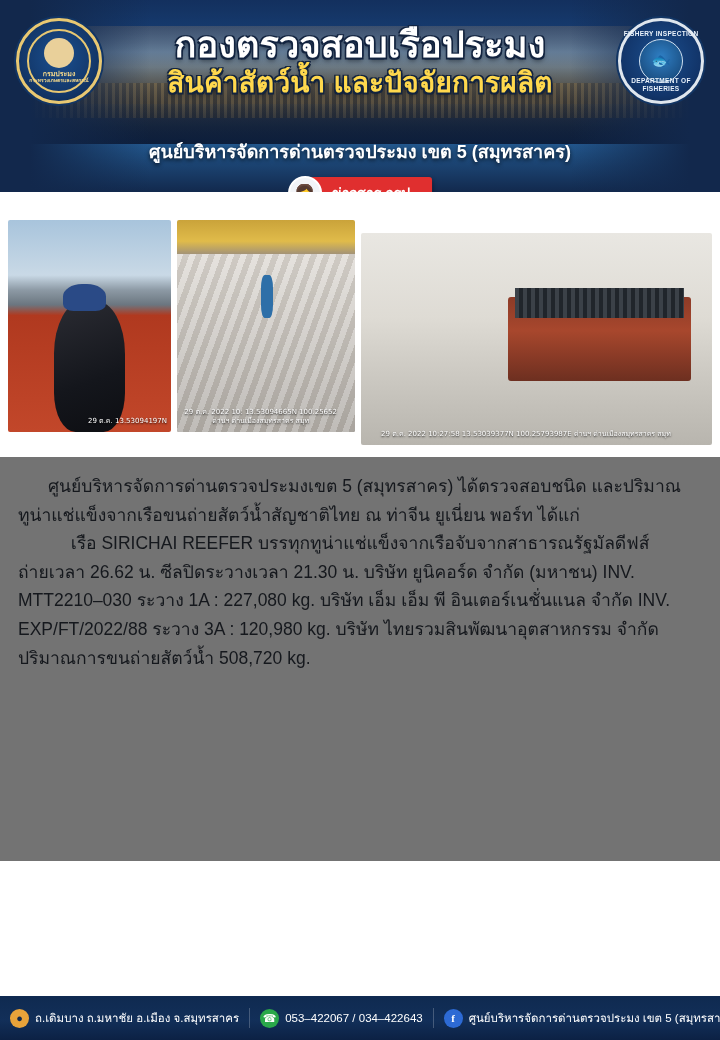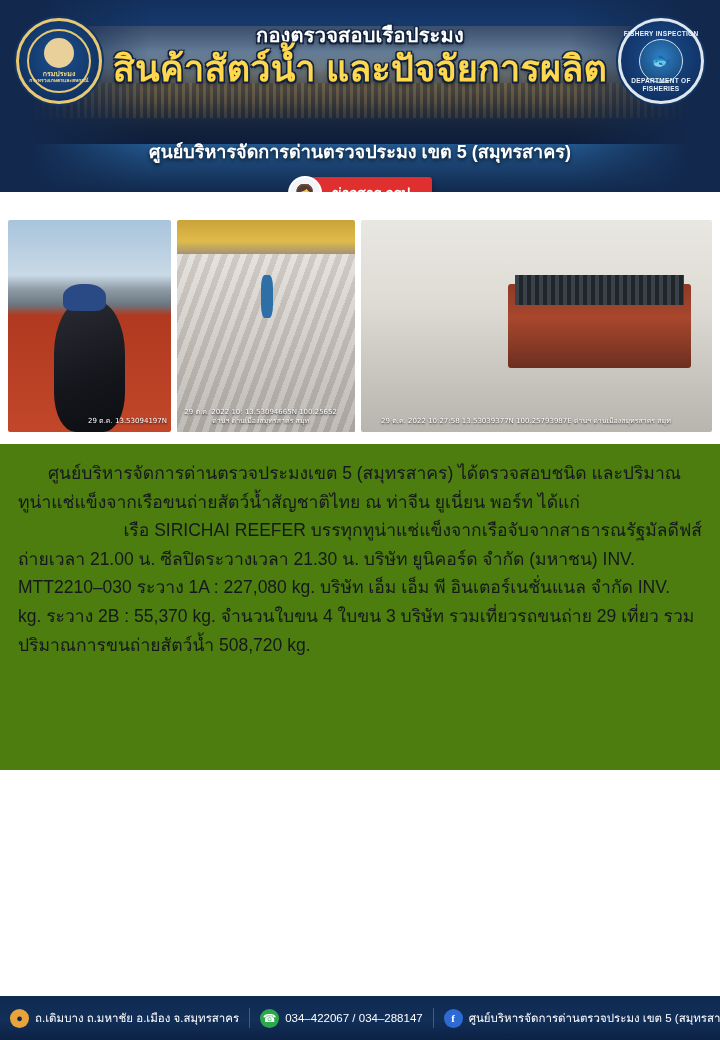--- a/index.html
+++ b/index.html
@@ -112,30 +112,30 @@
 
   .title-block {
     position: absolute;
     left: 110px; right: 110px; top: 24px;
     text-align: center;
     z-index: 5;
   }
   .title-line {
     font-family: "Liberation Sans", sans-serif;
     font-weight: bold;
-    font-size: 20px;
+    font-size: 36px;
     line-height: 1.18;
     color: #ffffff;
     text-shadow:
       -1.5px -1.5px 0 #12233f, 1.5px -1.5px 0 #12233f,
       -1.5px 1.5px 0 #12233f, 1.5px 1.5px 0 #12233f,
       0 3px 5px rgba(0,0,0,.55);
     letter-spacing: .2px;
   }
-  .title-line2 { color: #ffd84d; font-size: 36px; }
+  .title-line2 { color: #ffd84d; font-size: 28px; }
 
   .subtitle-bar {
     position: absolute;
     left: 0; right: 0; bottom: 26px;
     text-align: center;
     z-index: 5;
   }
   .subtitle-bar span {
     color: #ffffff;
     font-size: 18px;
@@ -234,20 +234,21 @@
       linear-gradient(180deg, #d8d3cc, #9d9892);
   }
   .ph2::after {
     content:"";
     position:absolute; left:47%; top:26%; width:7%; height:20%;
     background:#2e6fa8; border-radius:30%;
   }
 
   .ph3 {
     background: linear-gradient(180deg, #e9e7e2 0%, #dedbd4 40%, #cfccc5 62%, #b8b5ae 100%);
+    margin-top: 13px;
   }
   .ph3::before {
     content:"";
     position:absolute; left:42%; top:30%; width:52%; height:40%;
     background: linear-gradient(180deg,#8c3b27 0%, #a8472d 40%, #6d2f20 100%);
     border-radius:3px;
   }
   .ph3::after {
     content:"";
     position:absolute; left:44%; top:26%; width:48%; height:14%;
@@ -308,33 +309,33 @@
     border-radius:38% 38% 22% 22%;
   }
   .ph7::after {
     content:"";
     position:absolute; left:16%; top:26%; width:30%; height:14%;
     background:#27405f; border-radius:45% 45% 22% 22%;
   }
 
   
   .body-block {
-    background: #4d7c0f;
+    background: #737373;
     padding: 16px 18px 1px 18px;
-    height: 326px;
+    height: 404px;
   }
   .body-para {
     color: #15181d;
     font-size: 17.5px;
     line-height: 1.52;
     text-align: left;
     margin-bottom: 2px;
   }
   .body-para.indent { text-indent: 30px; }
-  .body-para.center { text-align: right; }
+  .body-para.center { text-align: center; }
 
   
   .footer {
     position: absolute;
     left: 0; right: 0; bottom: 0;
     height: 44px;
     background: linear-gradient(180deg, #0f2a50 0%, #122f59 55%, #0c2144 100%);
     display: flex;
     align-items: center;
     padding: 0 10px;
@@ -420,35 +421,35 @@
 ด่านเมืองสมุทรสาคร
 สมุท</div>
       </div>
     </div>
   </div>
 
   <div class="body-block">
     <div class="body-para indent">ศูนย์บริหารจัดการด่านตรวจประมงเขต 5 (สมุทรสาคร) ได้ตรวจสอบชนิด และปริมาณ</div>
     <div class="body-para">ทูน่าแช่แข็งจากเรือขนถ่ายสัตว์น้ำสัญชาติไทย ณ ท่าจีน ยูเนี่ยน พอร์ท ได้แก่</div>
     <div class="body-para center">เรือ SIRICHAI REEFER บรรทุกทูน่าแช่แข็งจากเรือจับจากสาธารณรัฐมัลดีฟส์</div>
-    <div class="body-para">ถ่ายเวลา 21.00 น. ซีลปิดระวางเวลา 21.30 น. บริษัท ยูนิคอร์ด จำกัด (มหาชน) INV.</div>
+    <div class="body-para">ถ่ายเวลา 26.62 น. ซีลปิดระวางเวลา 21.30 น. บริษัท ยูนิคอร์ด จำกัด (มหาชน) INV.</div>
     <div class="body-para">MTT2210–030 ระวาง 1A : 227,080 kg. บริษัท เอ็ม เอ็ม พี อินเตอร์เนชั่นแนล จำกัด INV.</div>
-    <div class="body-para">kg. ระวาง 2B : 55,370 kg. จำนวนใบขน 4 ใบขน 3 บริษัท รวมเที่ยวรถขนถ่าย 29 เที่ยว รวม</div>
+    <div class="body-para">EXP/FT/2022/88 ระวาง 3A : 120,980 kg. บริษัท ไทยรวมสินพัฒนาอุตสาหกรรม จำกัด</div>
     <div class="body-para">ปริมาณการขนถ่ายสัตว์น้ำ 508,720 kg.</div>
   </div>
 
   <div class="footer">
     <div class="footer-item">
       <span class="fi-icon fi-pin">●</span>
       <span>ถ.เดิมบาง ถ.มหาชัย อ.เมือง จ.สมุทรสาคร</span>
     </div>
     <div class="footer-sep"></div>
     <div class="footer-item">
       <span class="fi-icon fi-phone">☎</span>
-      <span>034–422067 / 034–288147</span>
+      <span>053–422067 / 034–422643</span>
     </div>
     <div class="footer-sep"></div>
     <div class="footer-item">
       <span class="fi-icon fi-fb">f</span>
       <span>ศูนย์บริหารจัดการด่านตรวจประมง เขต 5 (สมุทรสาคร)</span>
     </div>
   </div>
 
 </div>
 

